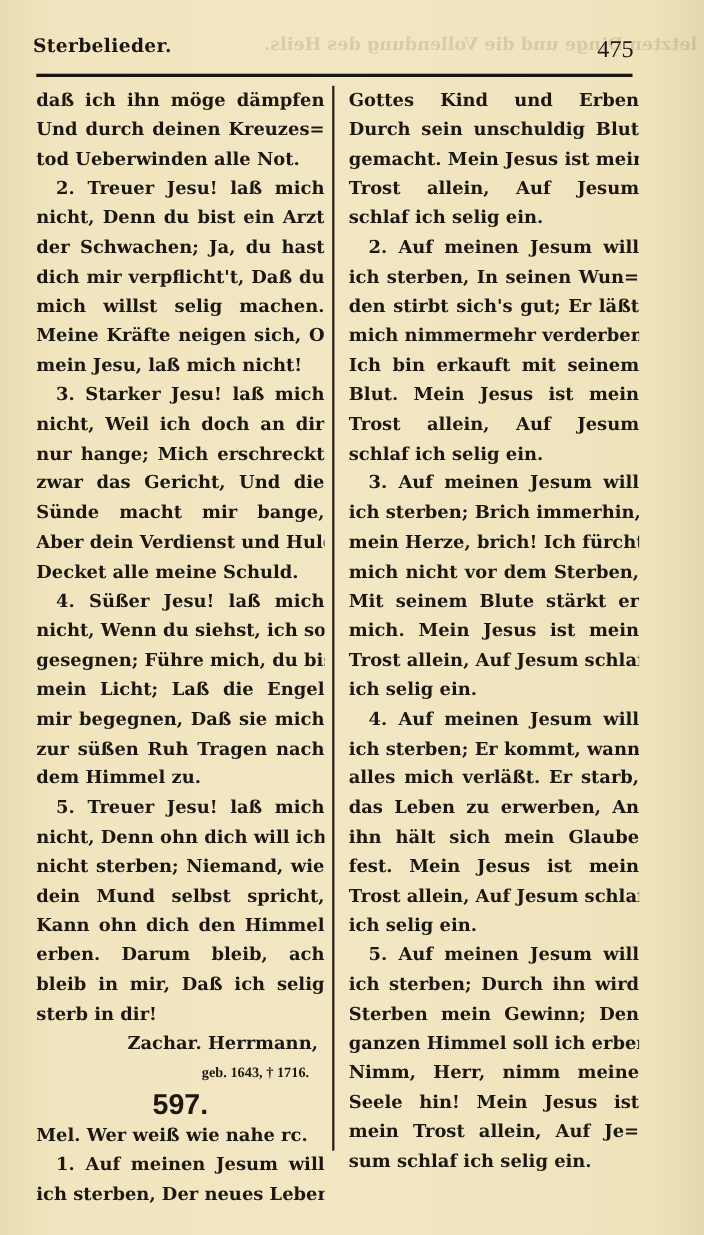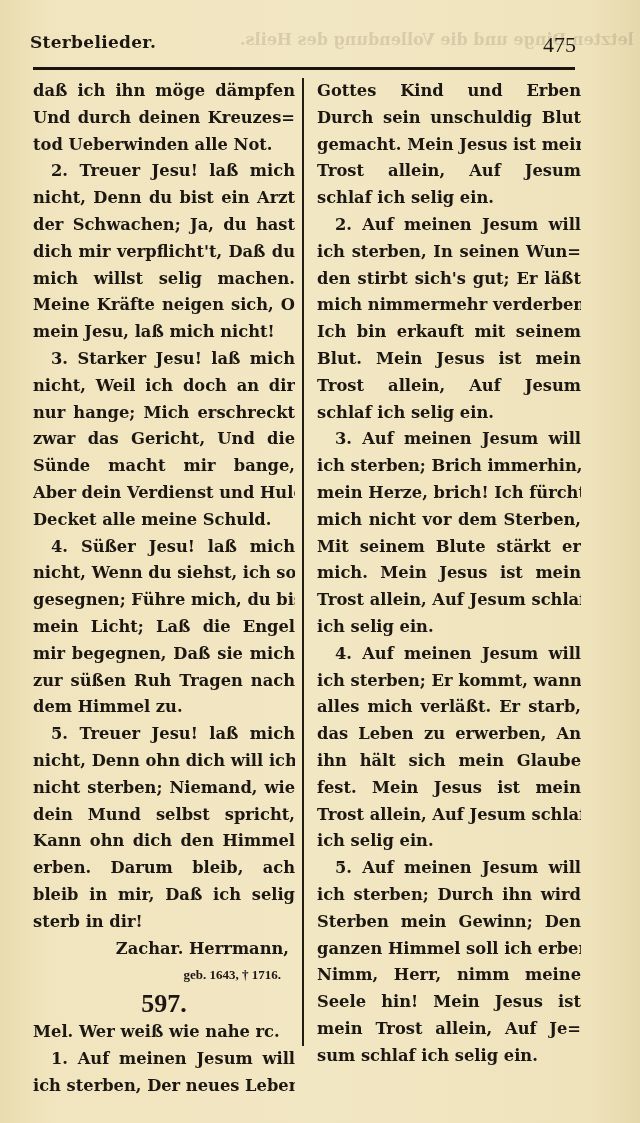--- a/index.html
+++ b/index.html
@@ -38,21 +38,21 @@
   .col-divider {
     position: absolute; left: 302px; top: 78px; width: 2px; height: 968px; background: #211b14;
   }
   .line { display: block; white-space: nowrap; text-align: justify; text-align-last: justify; overflow: hidden; }
   .line.last { text-align-last: left; }
   .indent { padding-left: 18px; }
   .signature { text-align: right; text-align-last: right; padding-right: 6px; }
   .signature2 { text-align: left; text-align-last: right; font-weight: bold; font-family: "Liberation Serif", serif; font-size: 13px; padding-right: 14px; }
   .hymn-number {
     display: block; text-align: center; text-align-last: center;
-    font-family: Liberation Serif, serif; font-weight: bold; font-size: 26px; line-height: 30px;
+    font-family: Liberation Sans, sans-serif; font-weight: bold; font-size: 26px; line-height: 30px;
   }
   .bleed {
     position: absolute; left: 240px; top: 30px; font-size: 16px; color: rgba(80,70,50,0.16);
     transform: scaleX(-1); white-space: nowrap; font-weight: bold;
   }
 </style>
 </head>
 <body>
 
 <div class="page">

